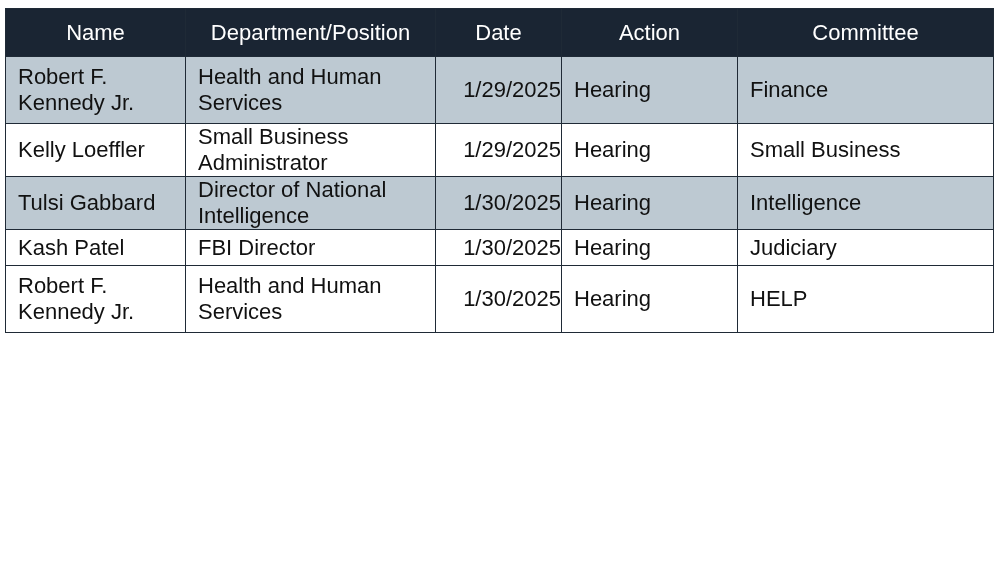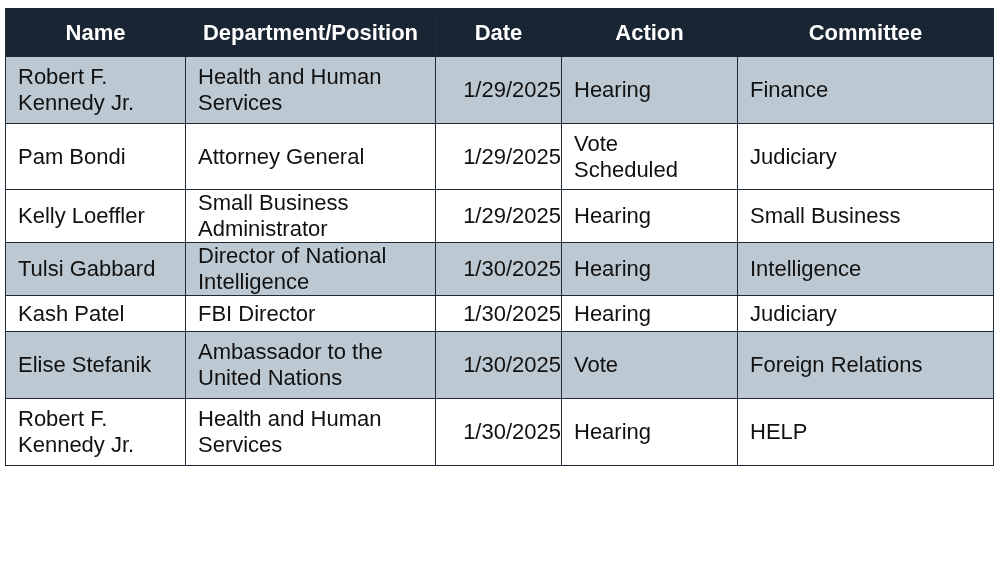--- a/index.html
+++ b/index.html
@@ -1,19 +1,19 @@
 <!DOCTYPE html>
 <html><head>
 <meta charset="utf-8">
 <style>
   html, body { margin:0; padding:0; background:#ffffff; }
   body { width:1000px; height:566px; position:relative; overflow:hidden; font-family:"Liberation Sans", sans-serif; }
   table { position:absolute; left:5px; top:8px; width:988px; border-collapse:collapse; table-layout:fixed; }
   th, td { border:1px solid #1f2a36; font-size:22px; color:#111; line-height:26px; }
-  th { background:#1a2533; color:#fff; font-weight:bold; height:47px; text-align:center; padding:0 6px; }
+  th { background:#1a2533; color:#fff; font-weight:normal; height:47px; text-align:center; padding:0 6px; }
   td { padding:0 12px; vertical-align:middle; }
   tr.shade td { background:#bdc9d2; }
   tr.plain td { background:#ffffff; }
   td.date { text-align:right; padding-right:0; }
 </style>
 </head>
 <body>
 
 <table>
   <colgroup>
@@ -33,27 +33,20 @@
     </tr>
   </thead>
   <tbody>
     <tr class="shade" style="height:67px">
       <td>Robert F. Kennedy Jr.</td>
       <td>Health and Human Services</td>
       <td class="date">1/29/2025</td>
       <td>Hearing</td>
       <td>Finance</td>
     </tr>
-    <tr class="plain" style="height:66px">
-      <td>Pam Bondi</td>
-      <td>Attorney General</td>
-      <td class="date">1/29/2025</td>
-      <td>Vote Scheduled</td>
-      <td>Judiciary</td>
-    </tr>
     <tr class="plain" style="height:47px">
       <td>Kelly Loeffler</td>
       <td>Small Business Administrator</td>
       <td class="date">1/29/2025</td>
       <td>Hearing</td>
       <td>Small Business</td>
     </tr>
     <tr class="shade" style="height:52px">
       <td>Tulsi Gabbard</td>
       <td>Director of National Intelligence</td>
@@ -61,27 +54,20 @@
       <td>Hearing</td>
       <td>Intelligence</td>
     </tr>
     <tr class="plain" style="height:36px">
       <td>Kash Patel</td>
       <td>FBI Director</td>
       <td class="date">1/30/2025</td>
       <td>Hearing</td>
       <td>Judiciary</td>
     </tr>
-    <tr class="shade" style="height:67px">
-      <td>Elise Stefanik</td>
-      <td>Ambassador to the United Nations</td>
-      <td class="date">1/30/2025</td>
-      <td>Vote</td>
-      <td>Foreign Relations</td>
-    </tr>
     <tr class="plain" style="height:67px">
       <td>Robert F. Kennedy Jr.</td>
       <td>Health and Human Services</td>
       <td class="date">1/30/2025</td>
       <td>Hearing</td>
       <td>HELP</td>
     </tr>
   </tbody>
 </table>
 

